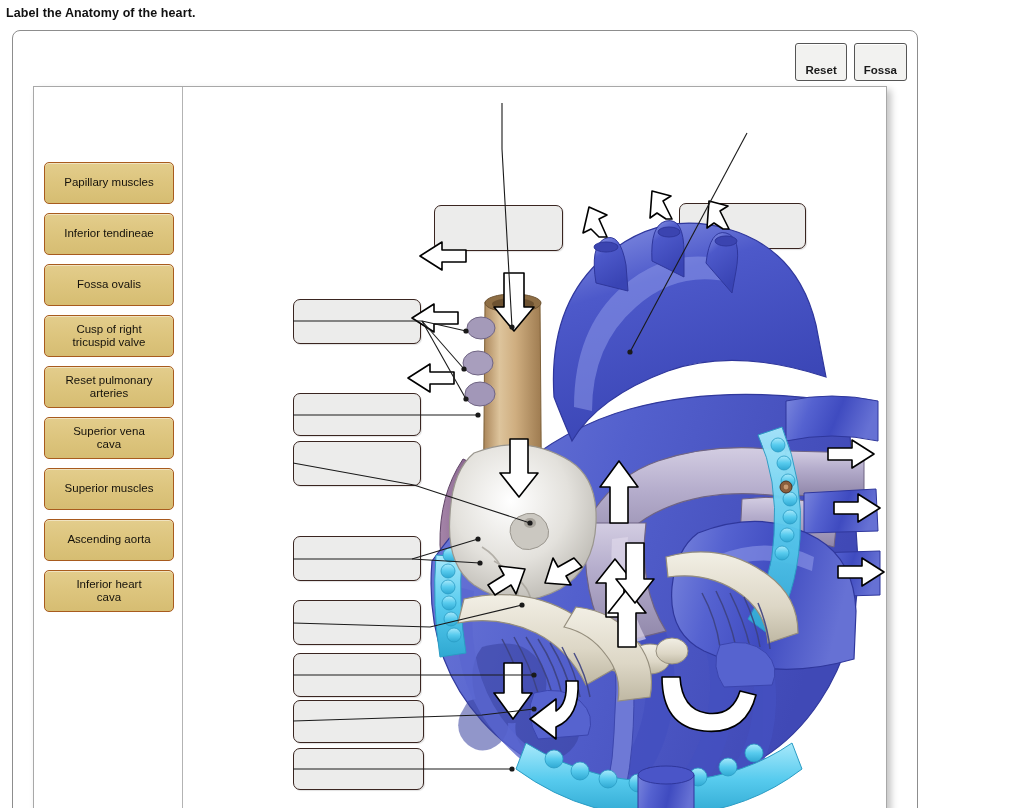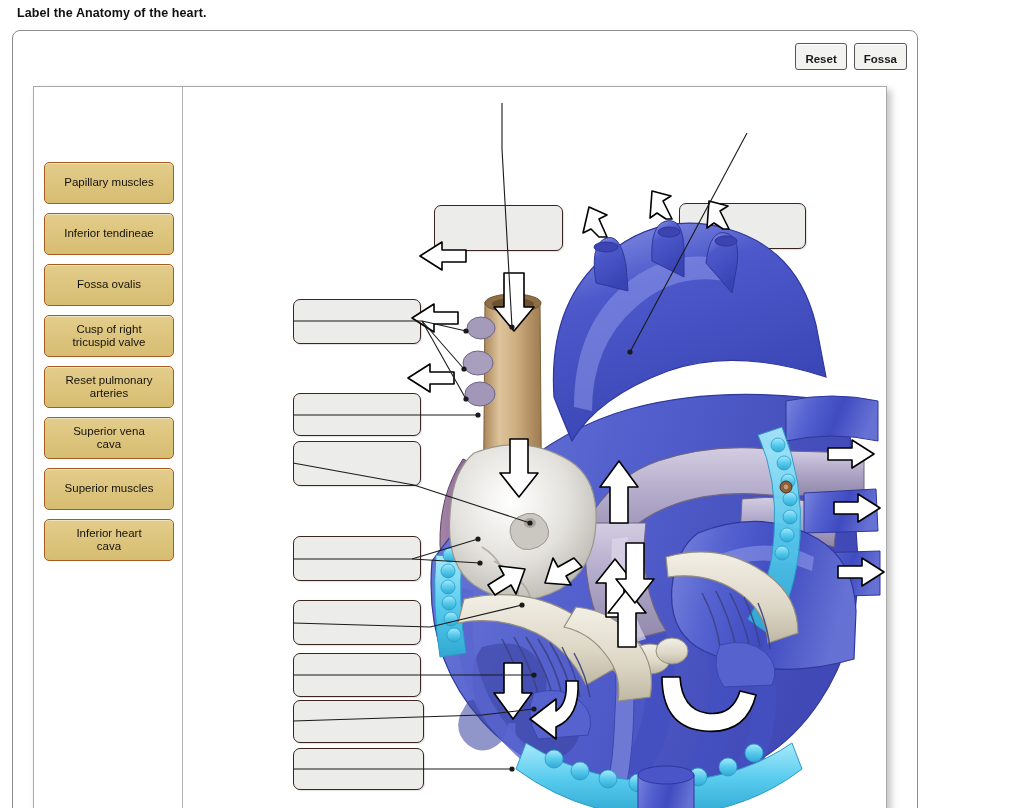--- a/index.html
+++ b/index.html
@@ -3,38 +3,38 @@
 <meta charset="utf-8">
 <style>
   html,body{margin:0;padding:0;background:#ffffff;}
   body{
     width:1024px;height:808px;position:relative;overflow:hidden;
     font-family:"Liberation Sans","DejaVu Sans",sans-serif;
     color:#111;
     -webkit-font-smoothing:antialiased;
   }
   .page-title{
-    position:absolute;left:17px;top:6px;
+    position:absolute;left:6px;top:6px;
     font-size:12.5px;font-weight:bold;color:#111;letter-spacing:0.1px;
   }
   
   .outer-card{
     position:absolute;left:12px;top:30px;width:906px;height:790px;
     border:1px solid #8d8d8d;border-radius:8px;background:#fff;
     box-sizing:border-box;
   }
   .toolbar{
     position:absolute;right:10px;top:12px;display:flex;gap:7px;
   }
   .tb-btn{
     font-family:"Liberation Sans","DejaVu Sans",sans-serif;
     font-size:11.5px;font-weight:bold;color:#1a1a1a;
     background:#f2f2f0;
     border:1px solid #555;border-radius:3px;
-    padding:8px 9px 3px 9px;
+    padding:19px 9px 3px 9px;
     line-height:14px;
     box-shadow:inset 0 1px 0 #ffffff;
     cursor:pointer;
   }
   
   .work-panel{
     position:absolute;left:20px;top:55px;width:854px;height:735px;
     background:#ffffff;border:1px solid #a8a8a8;
     box-shadow:4px 4px 7px rgba(0,0,0,0.24);
     box-sizing:border-box;overflow:hidden;
@@ -89,20 +89,21 @@
     <div class="panel-divider"></div>
 
     <div class="label-bank" id="label-bank">
         <div class="chip">Papillary muscles</div>
         <div class="chip">Inferior tendineae</div>
         <div class="chip">Fossa ovalis</div>
         <div class="chip">Cusp of right tricuspid valve</div>
         <div class="chip">Reset pulmonary arteries</div>
         <div class="chip">Superior vena cava</div>
         <div class="chip">Superior muscles</div>
+        <div class="chip">Ascending aorta</div>
         <div class="chip">Inferior heart cava</div>
       </div>
 
     <div id="drop-layer">
         <div class="drop" style="left: 400px; top: 118px; width: 129px; height: 46px;"></div>
         <div class="drop" style="left: 645px; top: 116px; width: 127px; height: 46px;"></div>
         <div class="drop" style="left: 259px; top: 212px; width: 128px; height: 45px;"></div>
         <div class="drop" style="left: 259px; top: 306px; width: 128px; height: 43px;"></div>
         <div class="drop" style="left: 259px; top: 354px; width: 128px; height: 45px;"></div>
         <div class="drop" style="left: 259px; top: 449px; width: 128px; height: 45px;"></div>

